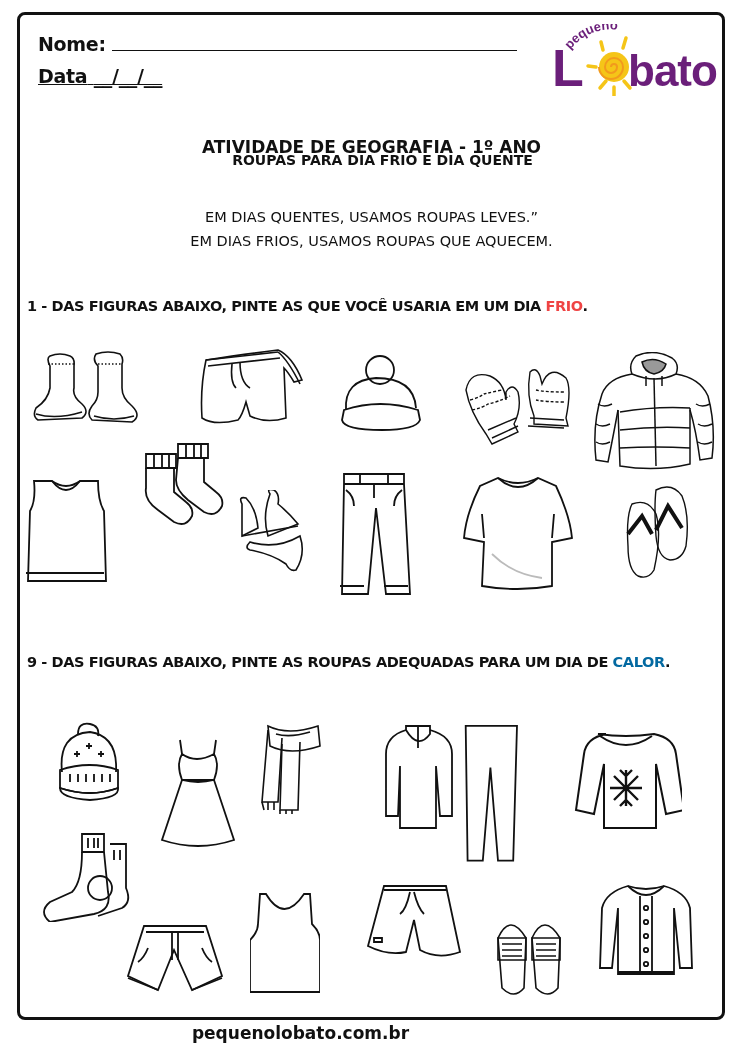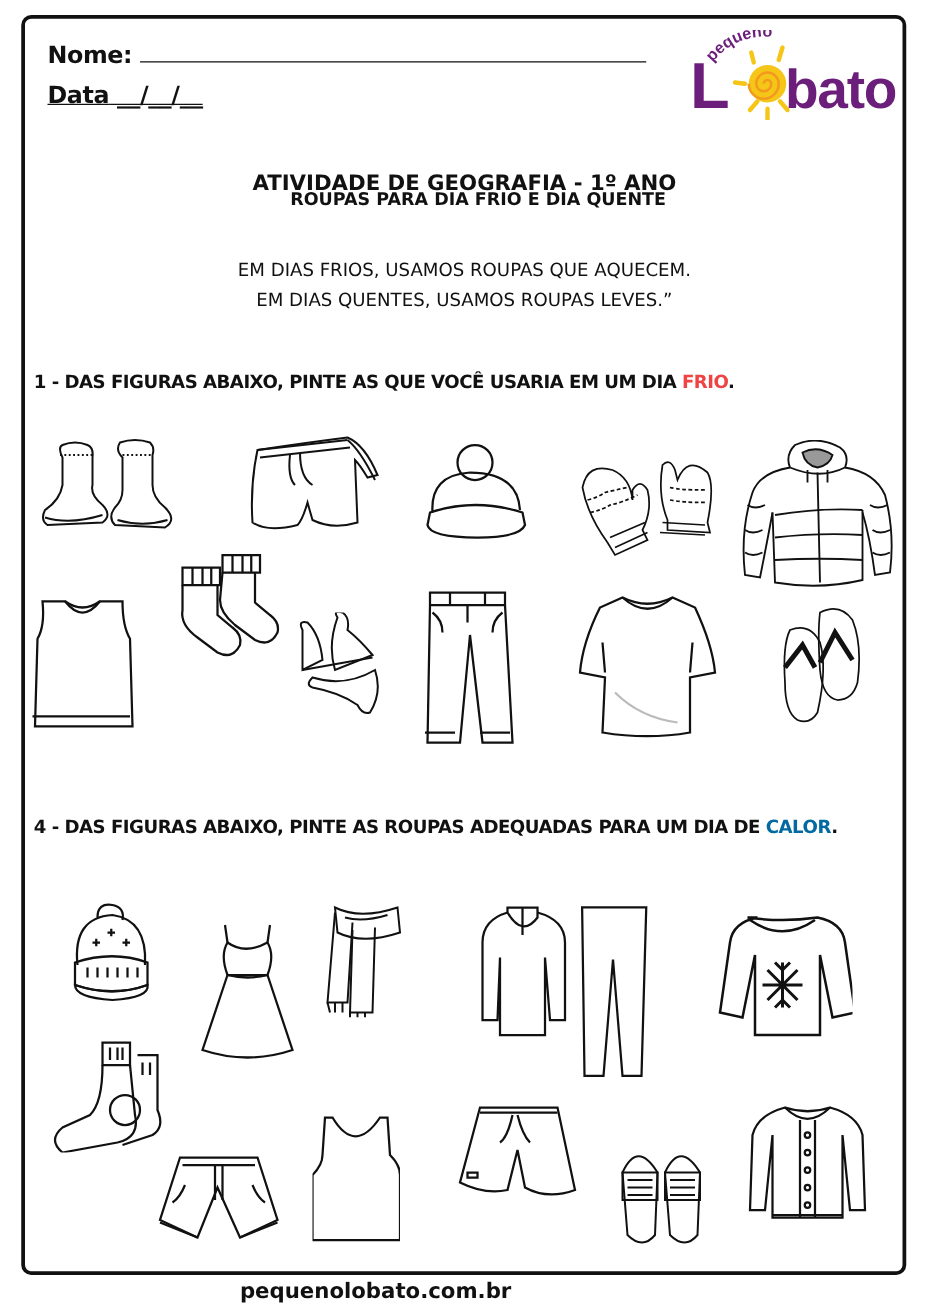--- a/index.html
+++ b/index.html
@@ -67,22 +67,22 @@
     <text font-family="Liberation Sans, sans-serif" font-weight="bold" font-size="13" fill="#6b1f7a">
       <textPath href="#arcp">pequeno</textPath>
     </text>
   </svg>
 </div>
 
 <div class="title" id="title1">ATIVIDADE DE GEOGRAFIA - 1º ANO</div>
 <div class="title" id="title2">ROUPAS PARA DIA FRIO E DIA QUENTE</div>
 
 <div class="intro">
+  <div>EM DIAS QUENTES, USAMOS ROUPAS LEVES.”</div>
   <div>EM DIAS FRIOS, USAMOS ROUPAS QUE AQUECEM.</div>
-  <div>EM DIAS QUENTES, USAMOS ROUPAS LEVES.”</div>
 </div>
 
 <div class="q" id="q1">
   <span>1 - DAS FIGURAS ABAIXO, PINTE AS QUE VOCÊ USARIA EM UM DIA </span><span class="blue">FRIO</span><span>.</span>
 </div>
 
 <div class="item" style="left:32px;top:350px;width:125px;height:80px;">
   <svg viewBox="0 0 125 80" fill="none" stroke="#111" stroke-width="1.6">
     <path d="M18 6 q10 -4 20 0 q5 2 4 10 l0 22 q-2 8 8 16 q8 8 0 14 l-44 2 q-6 -4 -2 -12 q12 -8 14 -20 l0 -22 q-4 -8 0 -10z"></path>
     <path d="M16 14 l26 0" stroke-dasharray="1.5 2"></path>
@@ -184,21 +184,21 @@
 <div class="item" style="left:618px;top:482px;width:74px;height:100px;">
   <svg viewBox="0 0 74 100" fill="none" stroke="#111" stroke-width="1.4">
     <path d="M14 22 q16 -6 24 10 q6 20 -2 56 q-6 10 -16 6 q-10 -6 -10 -30 q-2 -30 4 -42z"></path>
     <path d="M10 52 l14 -18 l10 18" stroke-width="4"></path>
     <path d="M38 8 q16 -8 26 6 q8 20 4 50 q-4 14 -16 14 q-12 -2 -14 -24 q-2 -30 0 -46z"></path>
     <path d="M38 48 l12 -24 l14 22" stroke-width="4"></path>
   </svg>
 </div>
 
 <div class="q" id="q2">
-  <span>4 - DAS FIGURAS ABAIXO, PINTE AS ROUPAS ADEQUADAS PARA UM DIA DE </span><span class="red">CALOR</span><span>.</span>
+  <span>9 - DAS FIGURAS ABAIXO, PINTE AS ROUPAS ADEQUADAS PARA UM DIA DE </span><span class="red">CALOR</span><span>.</span>
 </div>
 
 <div class="item" style="left:56px;top:722px;width:66px;height:80px;">
   <svg viewBox="0 0 66 80" fill="none" stroke="#111" stroke-width="1.8">
     <path d="M22 12 q0 -12 12 -10 q10 2 8 12"></path>
     <path d="M6 50 q-4 -38 28 -40 q28 4 26 40"></path>
     <path d="M4 48 q30 -10 58 0 l0 18 q-28 10 -58 0z"></path>
     <path d="M4 66 q30 10 58 0 q2 10 -28 12 q-30 -2 -30 -12z"></path>
     <path d="M14 52 l0 8 M22 52 l0 8 M30 52 l0 8 M38 52 l0 8 M46 52 l0 8 M54 52 l0 8"></path>
     <path d="M30 24 l6 0 M33 21 l0 6 M18 32 l6 0 M21 29 l0 6 M42 32 l6 0 M45 29 l0 6"></path>

